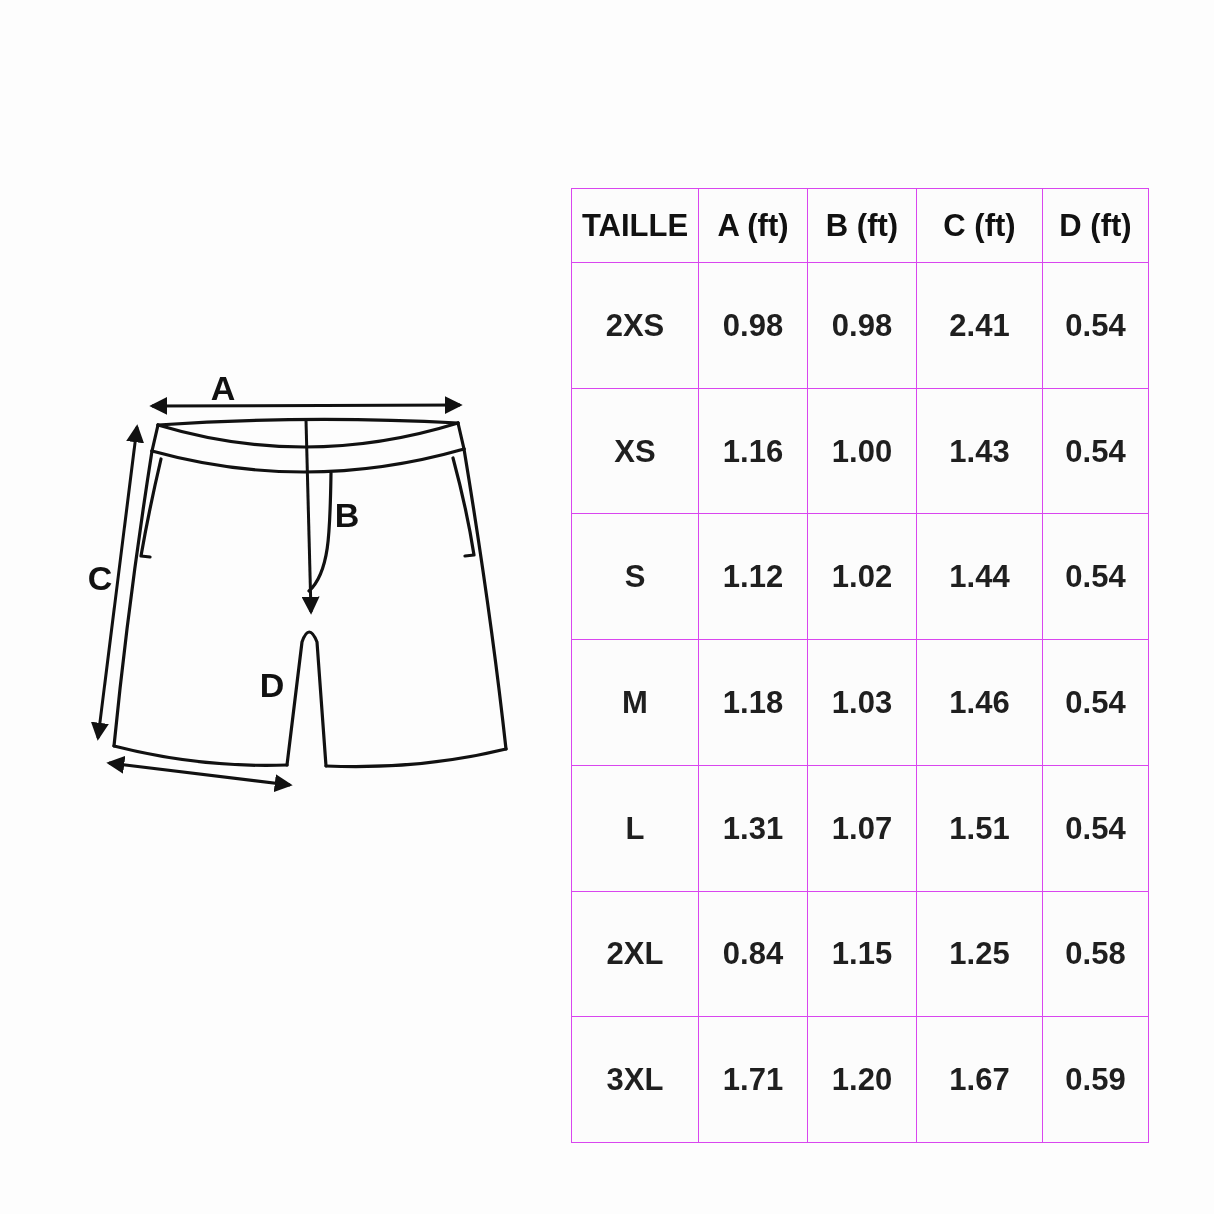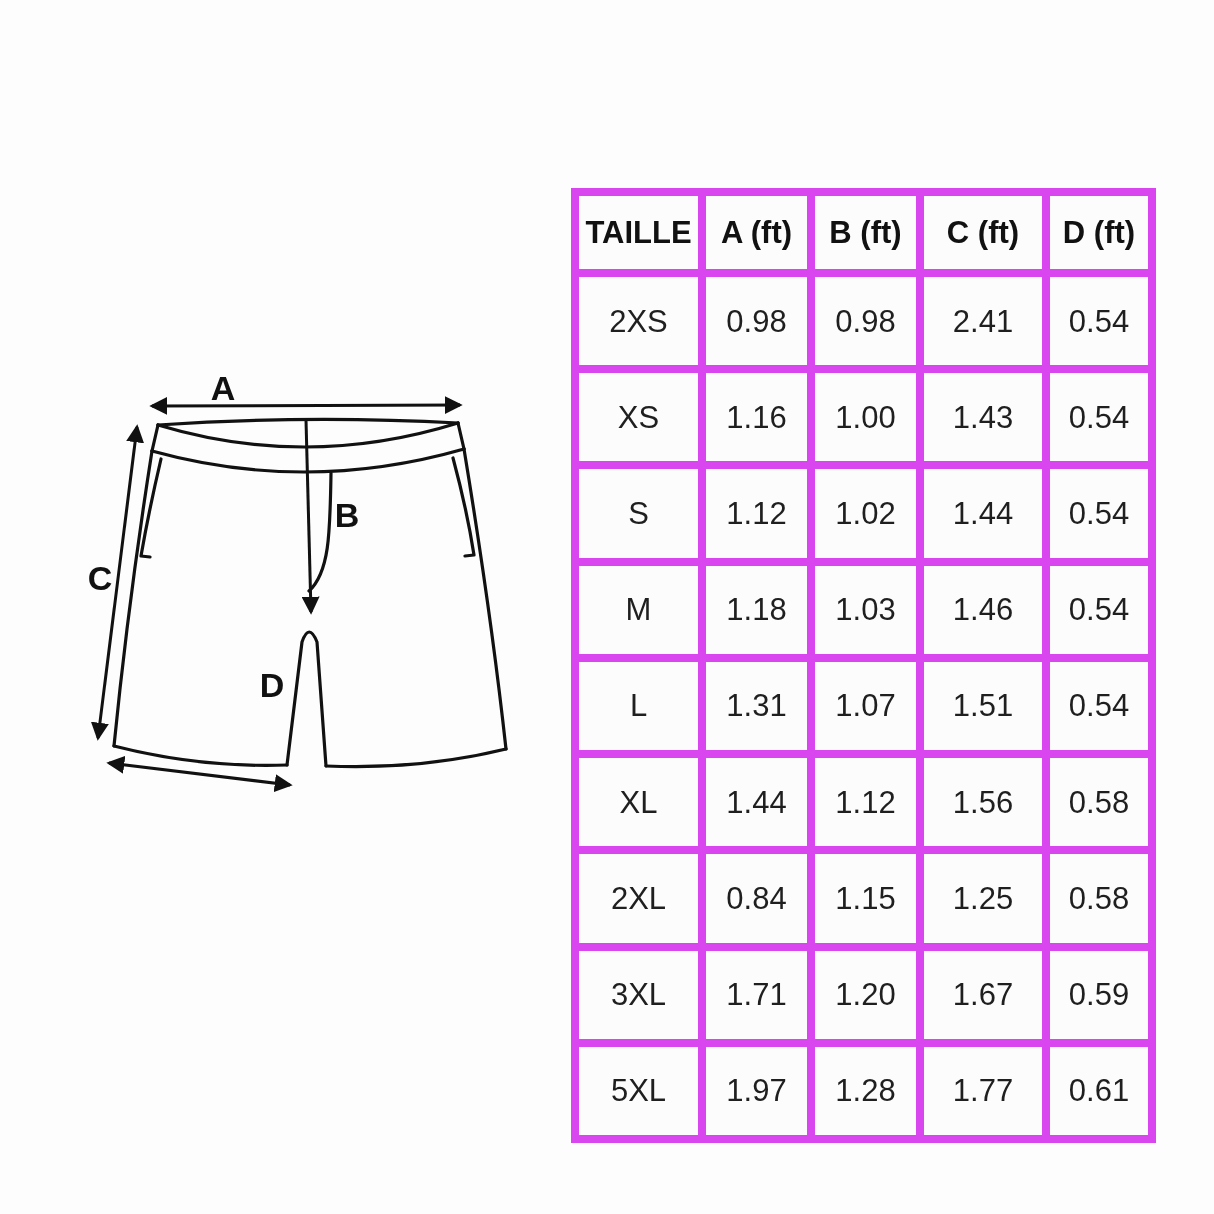--- a/index.html
+++ b/index.html
@@ -44,35 +44,35 @@
     position: absolute;
     left: 571px; top: 188px;
   }
   table.size-chart {
     border-collapse: collapse;
     table-layout: fixed;
     width: 577px; height: 955px;
     background: #fcfcfc;
   }
   table.size-chart th, table.size-chart td {
-    border: 8px solid #d946ef;
+    border: 1px solid #d946ef;
     text-align: center;
     vertical-align: middle;
     padding: 0;
     font-size: 31px;
     line-height: 1;
     overflow: hidden;
   }
   table.size-chart th {
     font-weight: 700;
     height: 73px;
     color: #111111;
   }
   table.size-chart td {
-    font-weight: 400;
+    font-weight: 700;
     color: #1f1f1f;
   }
 </style>
 </head>
 <body>
 
 <div class="canvas">
 
   <svg class="diagram" viewBox="0 0 1214 1214" aria-hidden="true">
     <defs>
@@ -164,44 +164,30 @@
             <td>0.54</td>
           </tr>
           <tr>
             <td>L</td>
             <td>1.31</td>
             <td>1.07</td>
             <td>1.51</td>
             <td>0.54</td>
           </tr>
           <tr>
-            <td>XL</td>
-            <td>1.44</td>
-            <td>1.12</td>
-            <td>1.56</td>
-            <td>0.58</td>
-          </tr>
-          <tr>
             <td>2XL</td>
             <td>0.84</td>
             <td>1.15</td>
             <td>1.25</td>
             <td>0.58</td>
           </tr>
           <tr>
             <td>3XL</td>
             <td>1.71</td>
             <td>1.20</td>
             <td>1.67</td>
             <td>0.59</td>
           </tr>
-          <tr>
-            <td>5XL</td>
-            <td>1.97</td>
-            <td>1.28</td>
-            <td>1.77</td>
-            <td>0.61</td>
-          </tr>
         </tbody>
     </table>
   </div>
 
 </div>
 
 </body></html>

